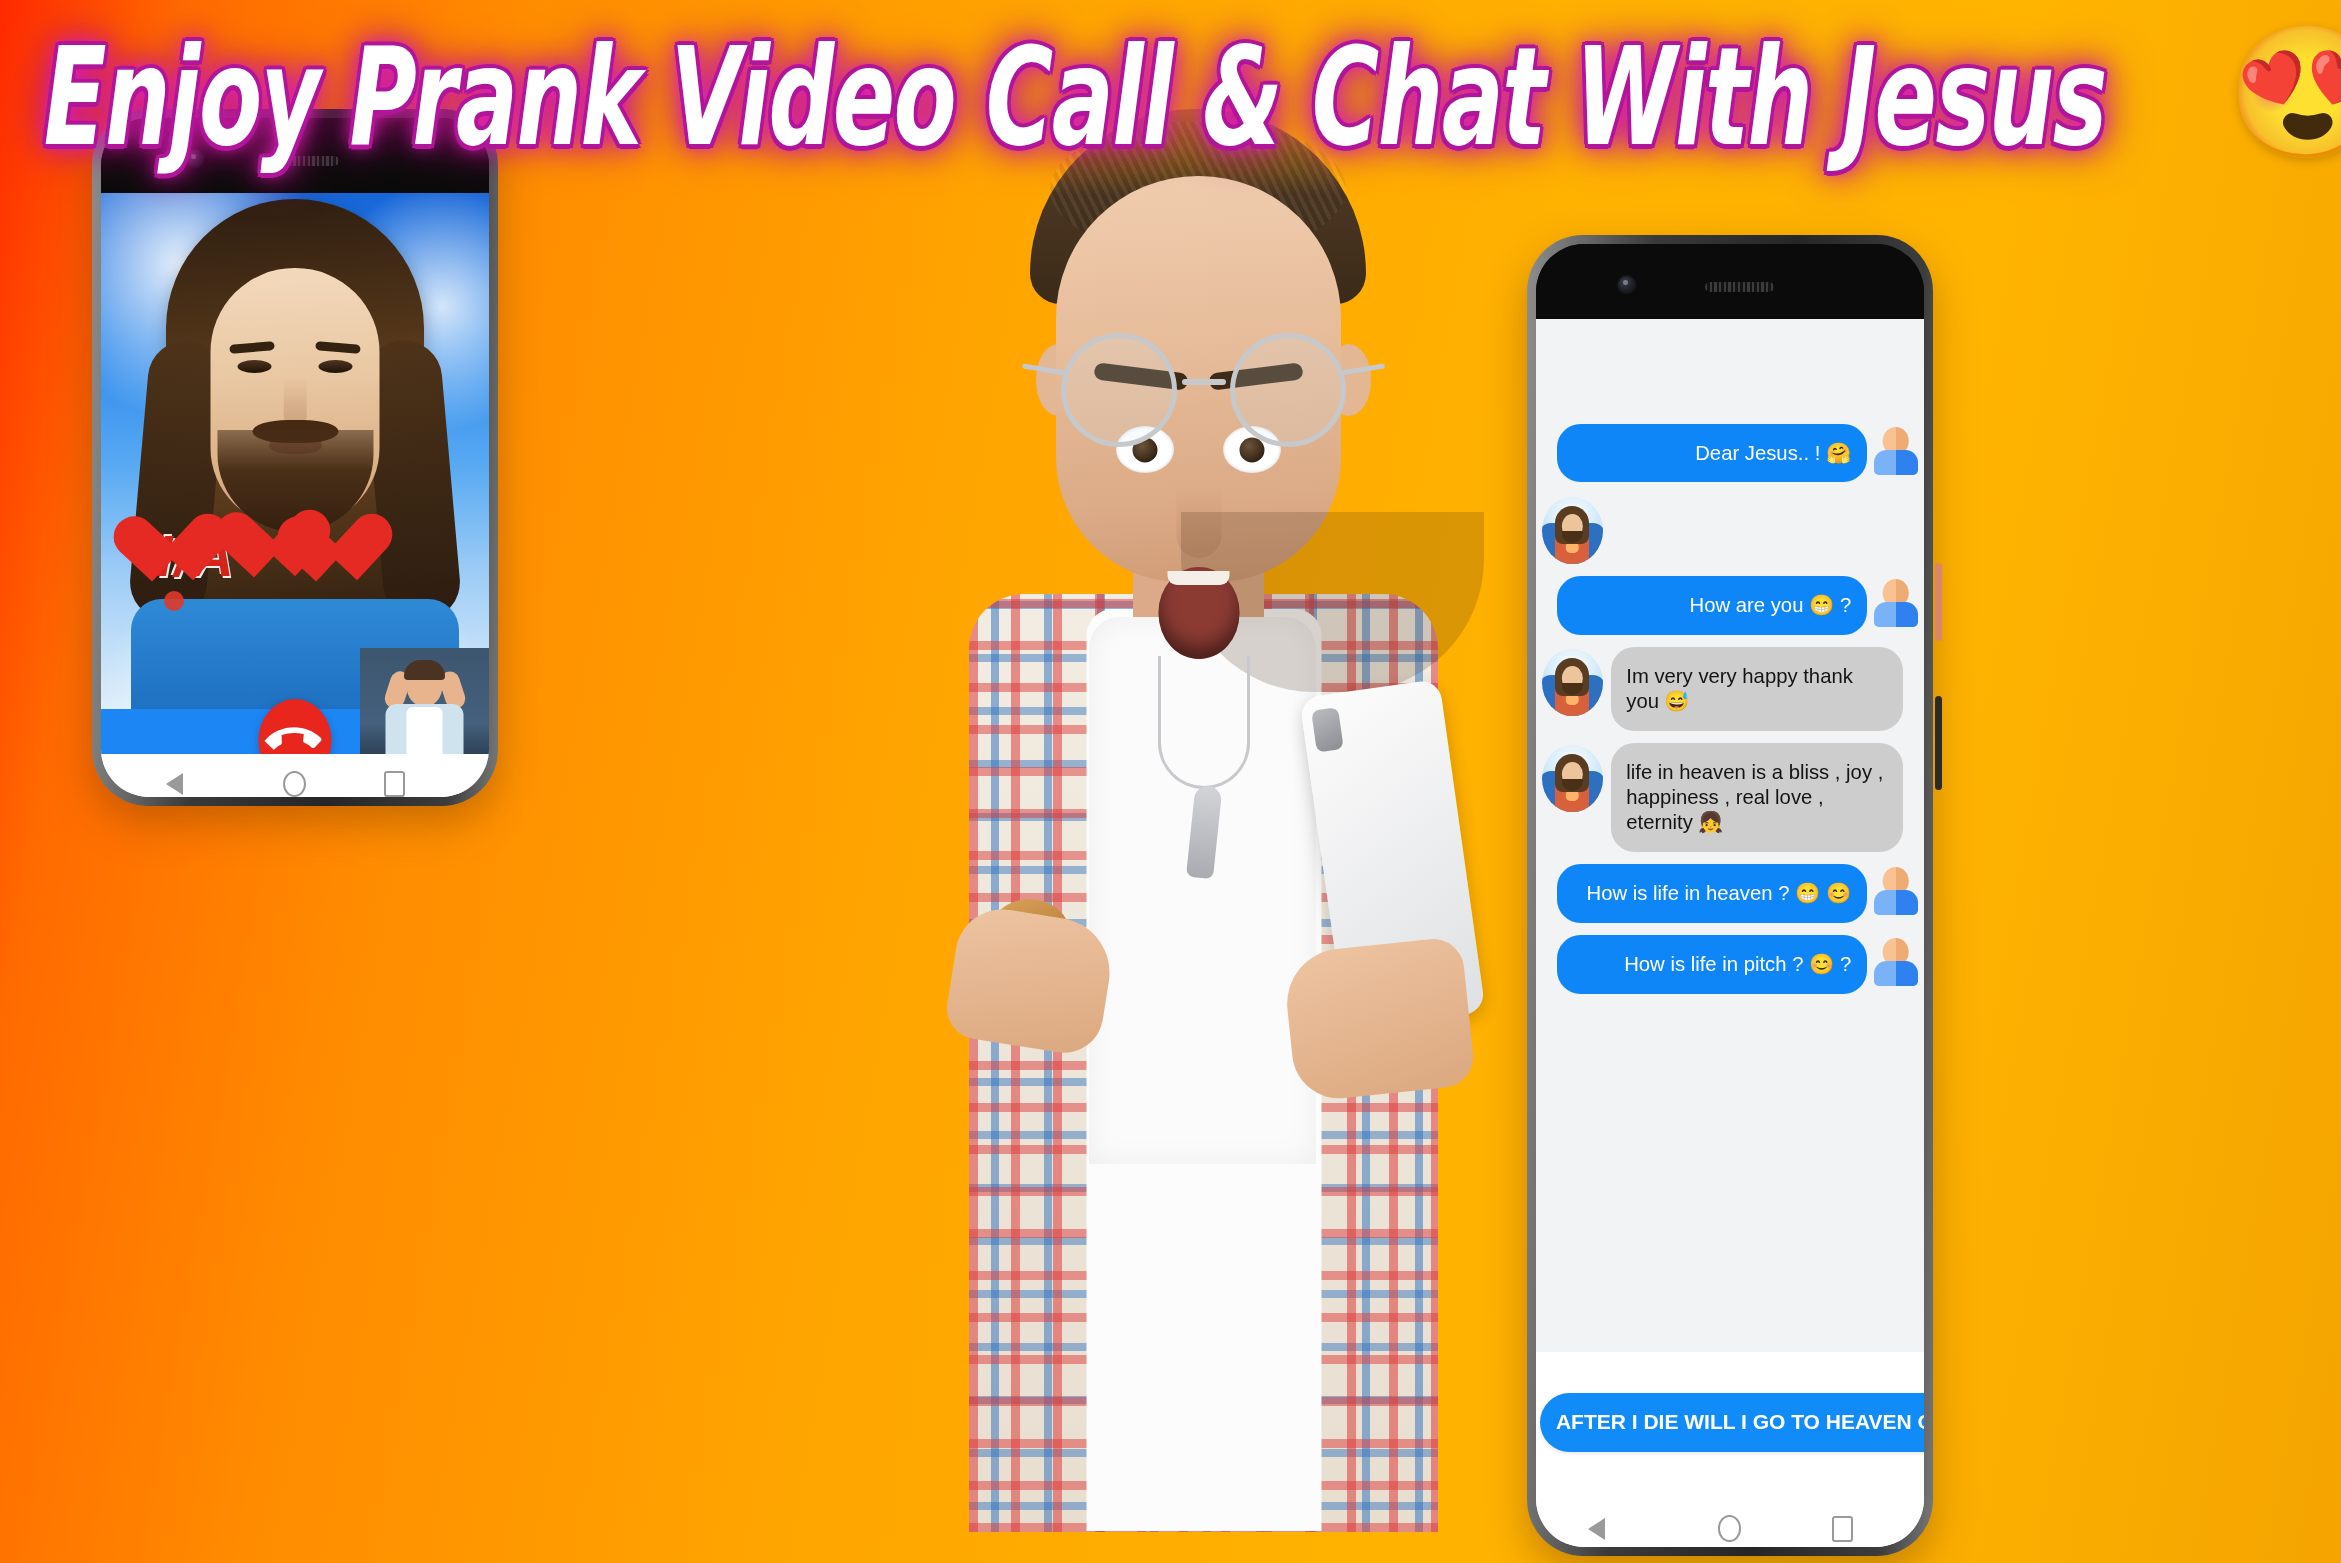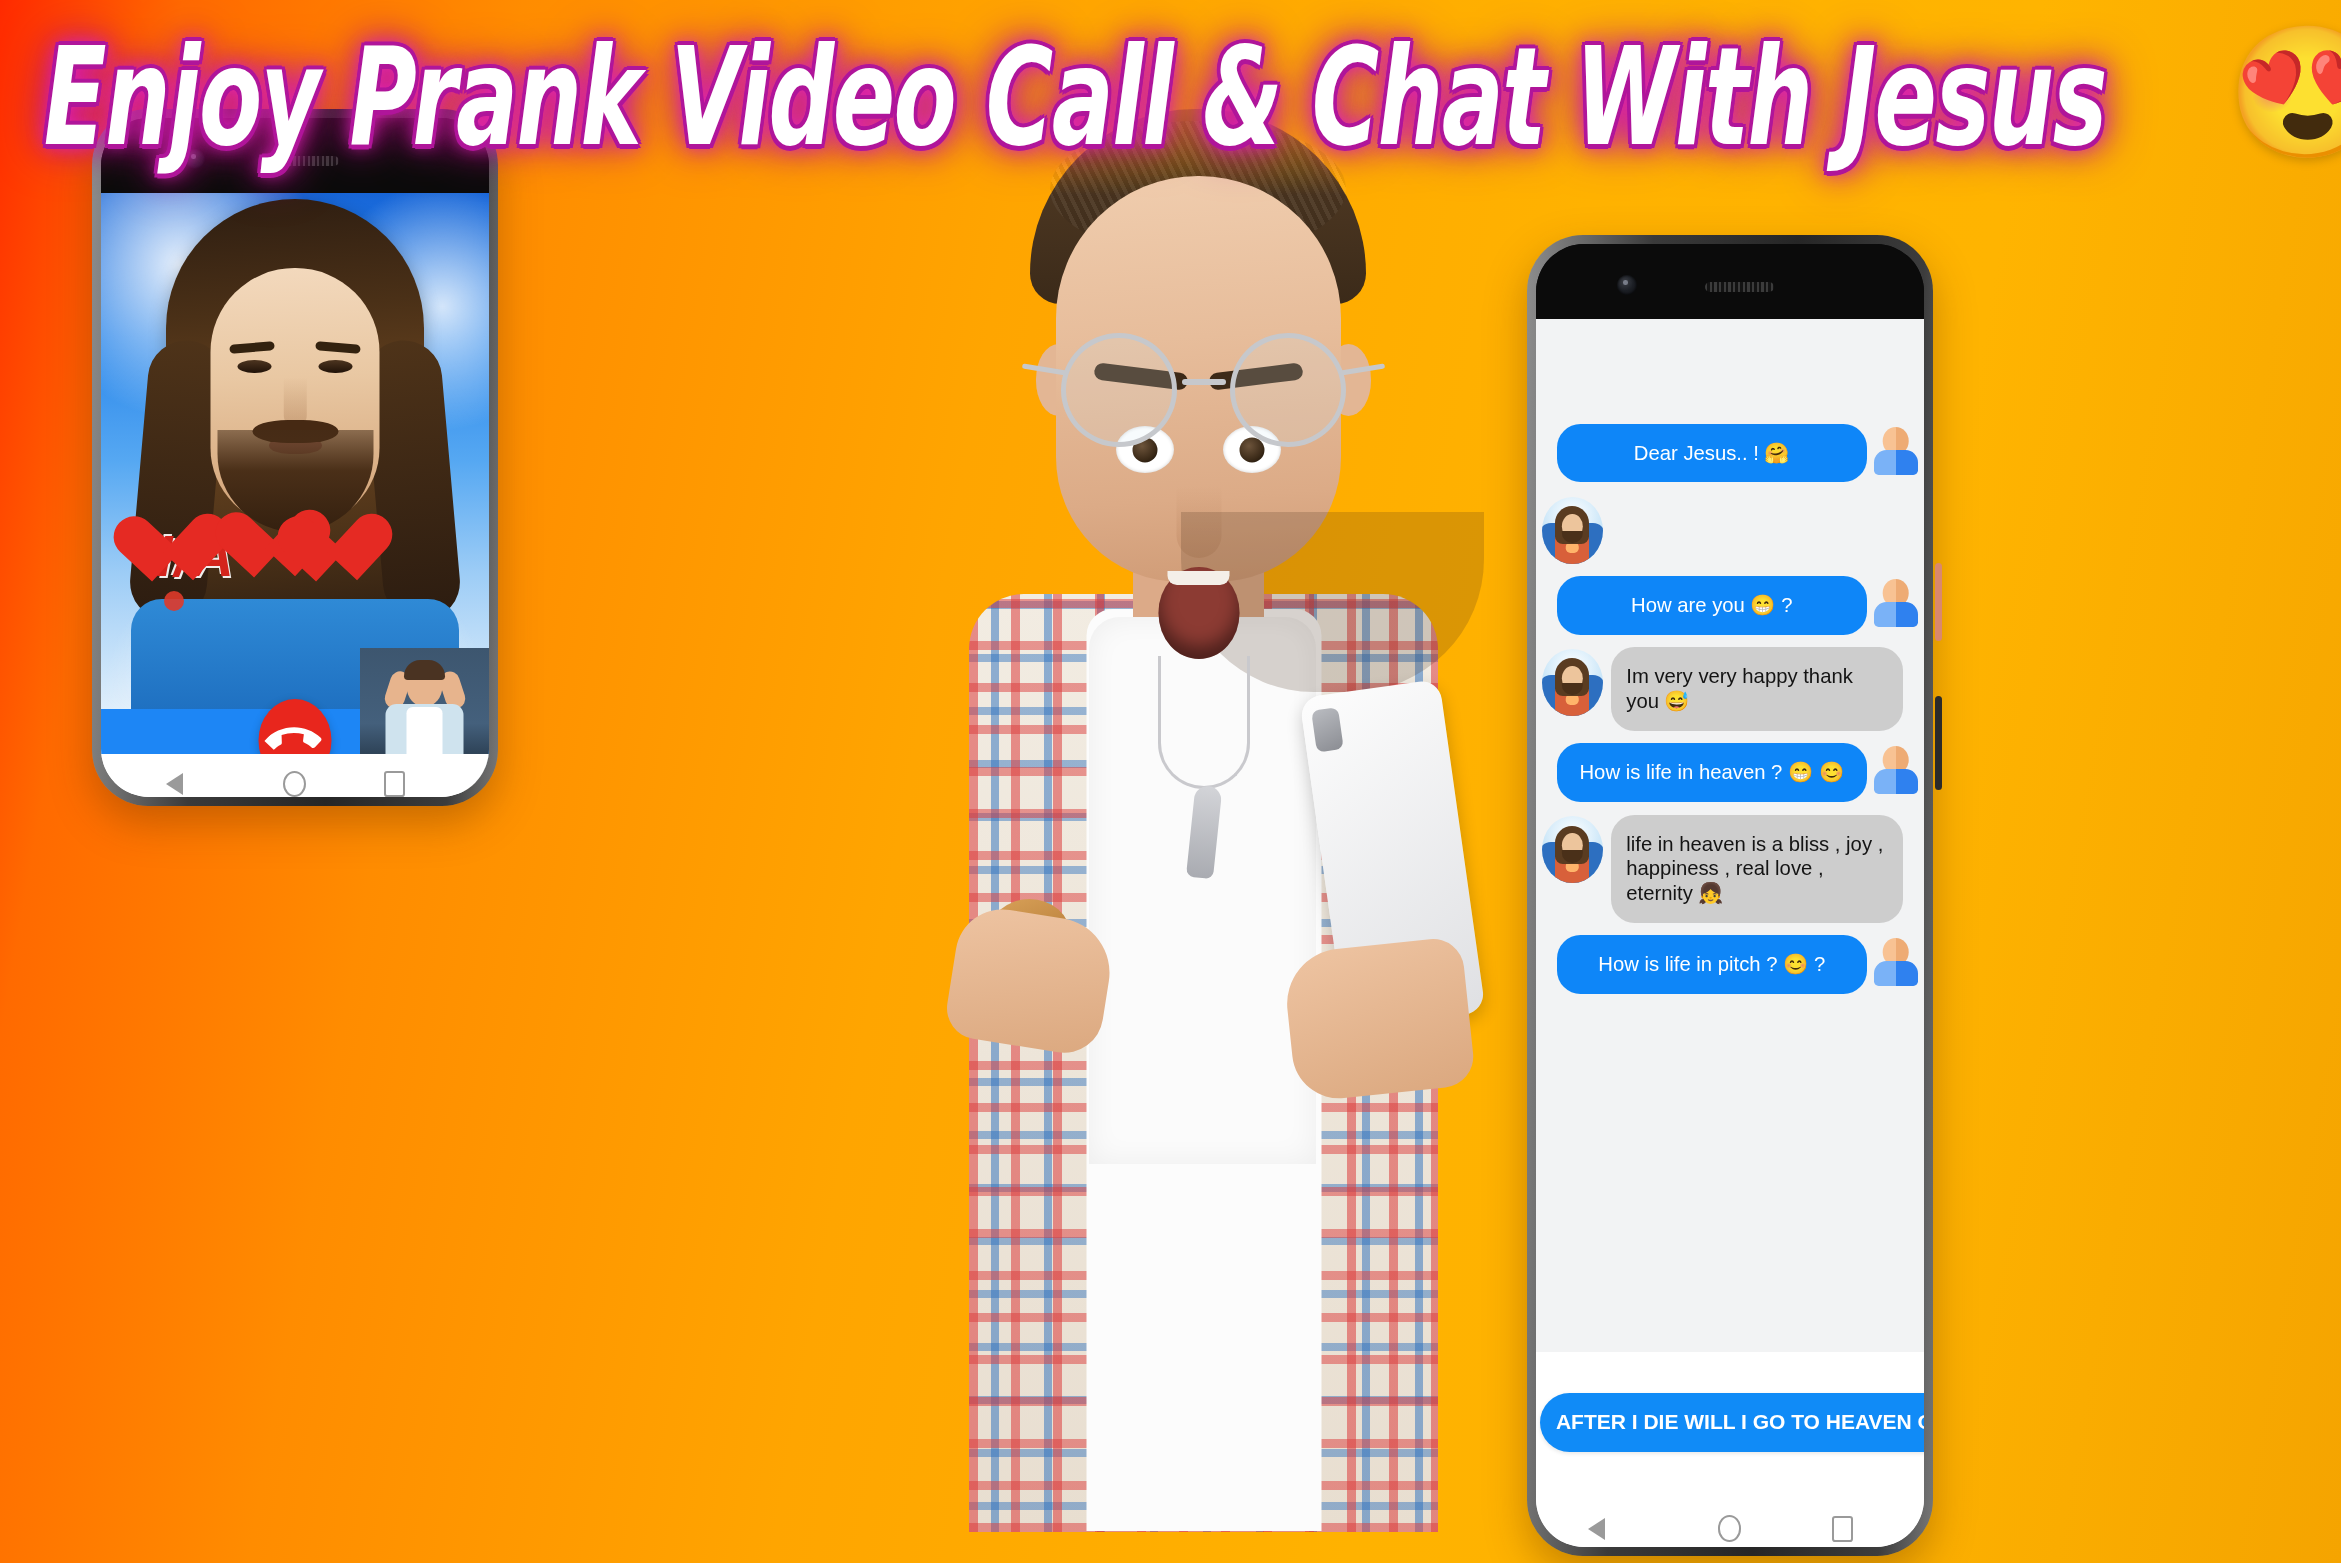--- a/index.html
+++ b/index.html
@@ -232,21 +232,21 @@
   .info-ico::before{content:"";position:absolute;left:50%;top:4.7px;transform:translateX(-50%);width:3.9px;height:3.9px;border-radius:50%;background:#fff;}
   .info-ico::after{content:"";position:absolute;left:50%;top:12.5px;transform:translateX(-50%);width:3.9px;height:12.5px;background:#fff;border-radius:1.6px;}
 
   .ch-body{position:absolute;left:0;top:91px;width:100%;height:1033px;background:#f2f3f4;overflow:hidden;padding-top:6.3px;}
   .row{display:flex;align-items:flex-start;margin:7.8px 0 12.5px 0;padding:0 6.3px;}
   .row.me{justify-content:flex-end;}
   .bubble{
     border-radius:23.5px; padding:14px 17px; font-size:20.3px; line-height:1.22;
     max-width:310px; word-wrap:break-word;
   }
-  .bubble.me{background:#0e86f8;color:#fff;width:358px;text-align:center;padding:17px 15.6px;}
+  .bubble.me{background:#0e86f8;color:#fff;width:358px;text-align:right;padding:17px 15.6px;}
   .bubble.them{background:#cdcdcd;color:#141414;width:292px;text-align:left;padding:17px 15.6px;}
   .row.them .bubble{margin-left:7.8px;}
   .ava-me{width:45px;height:48px;position:relative;flex:none;margin-left:6.3px;margin-top:3.1px;}
   .ava-me .h{position:absolute;left:50%;top:0;transform:translateX(-50%);width:26.6px;height:28px;border-radius:13.3px/14px;
     background:linear-gradient(90deg,#f8c293 50%,#eeab74 50%);}
   .ava-me .b{position:absolute;left:50%;bottom:0;transform:translateX(-50%);width:44px;height:25px;border-radius:12.5px 12.5px 4.7px 4.7px;
     background:linear-gradient(90deg,#7ab2f7 50%,#2f81ef 50%);}
   .ava-them{width:61px;height:67px;border-radius:50%;flex:none;position:relative;overflow:hidden;margin-top:1.6px;
     background:radial-gradient(circle at 50% 28%, #ffffff 0%, #dff0fb 34%, #b8ddf5 70%, #9fcfef 100%);}
 
@@ -408,39 +408,39 @@
             <div class="ava-them">
               <div class="ja-robe"></div>
               <div class="ja-chest"></div>
               <div class="ja-heart"></div>
               <div class="ja-hair"></div>
               <div class="ja-face2"></div>
               <div class="ja-beard"></div>
             </div>
             <div class="bubble them">Im very very happy thank you 😅</div>
           </div>
-          <div class="row me">
-            <div class="bubble me">How is life in heaven ? 😁 😊</div>
-            <div class="ava-me">
-              <div class="h"></div>
-              <div class="b"></div>
-            </div>
-          </div>
           <div class="row them">
             <div class="ava-them">
               <div class="ja-robe"></div>
               <div class="ja-chest"></div>
               <div class="ja-heart"></div>
               <div class="ja-hair"></div>
               <div class="ja-face2"></div>
               <div class="ja-beard"></div>
             </div>
             <div class="bubble them">life in heaven is a bliss , joy , happiness , real love , eternity 👧</div>
           </div>
           <div class="row me">
+            <div class="bubble me">How is life in heaven ? 😁 😊</div>
+            <div class="ava-me">
+              <div class="h"></div>
+              <div class="b"></div>
+            </div>
+          </div>
+          <div class="row me">
             <div class="bubble me">How is life in pitch ? 😊 ?</div>
             <div class="ava-me">
               <div class="h"></div>
               <div class="b"></div>
             </div>
           </div>
         </div>
 
       <div class="ch-input">
         <div class="ch-pill" placeholder="Type a message">AFTER I DIE WILL I GO TO HEAVEN OR HELL ?? 🤔</div>

